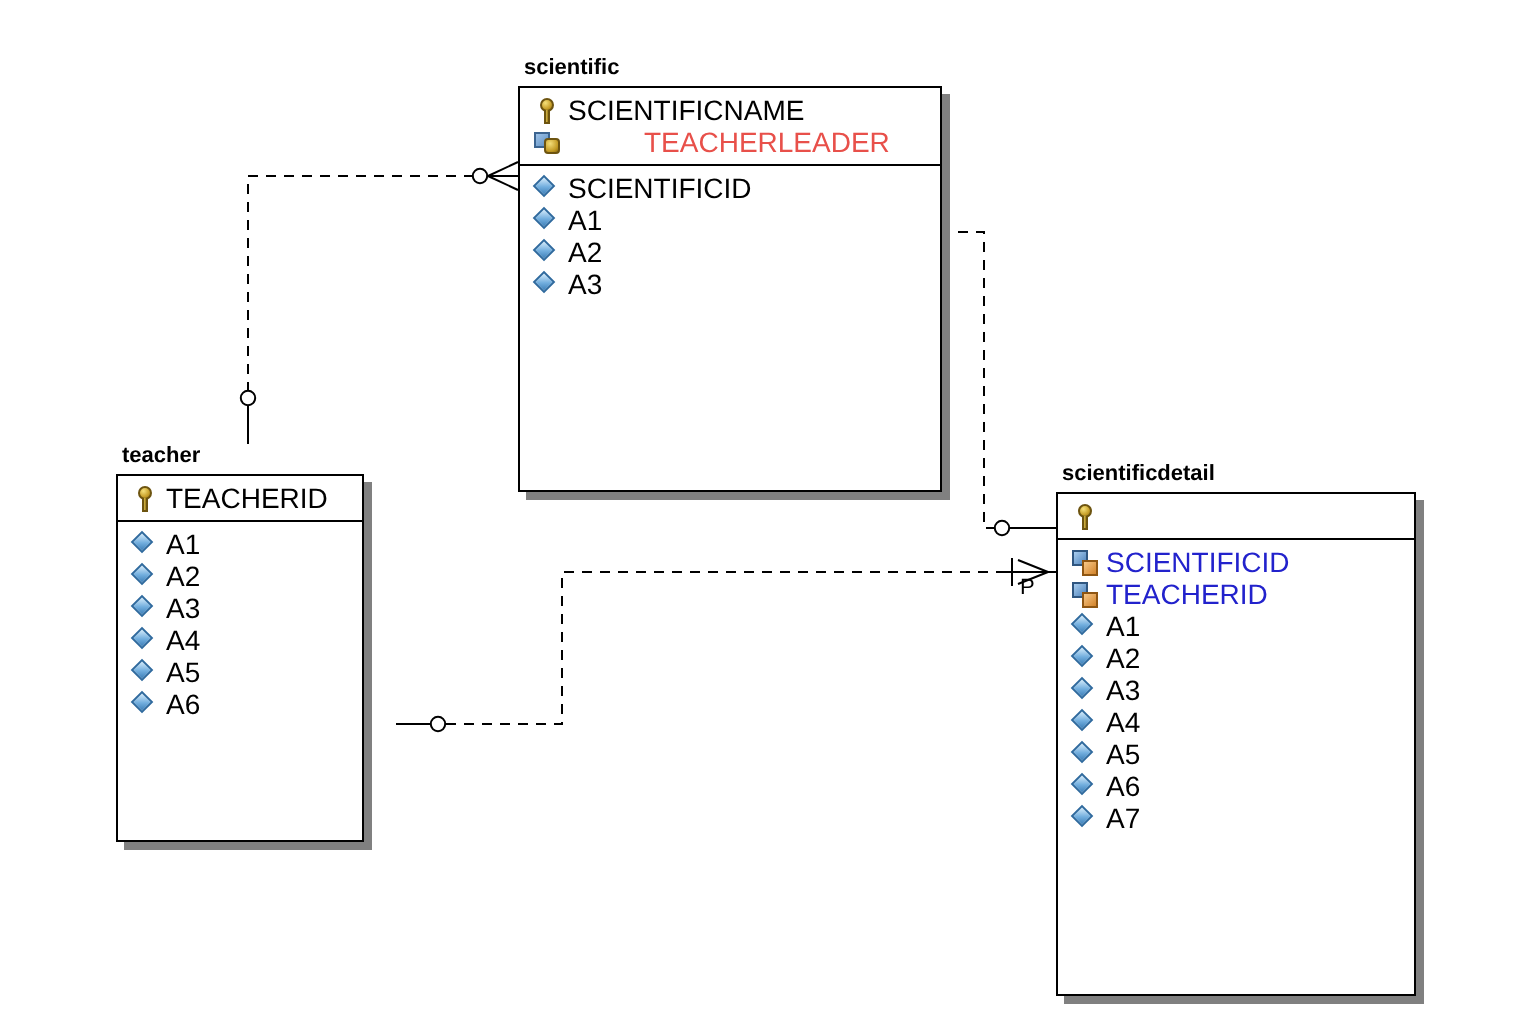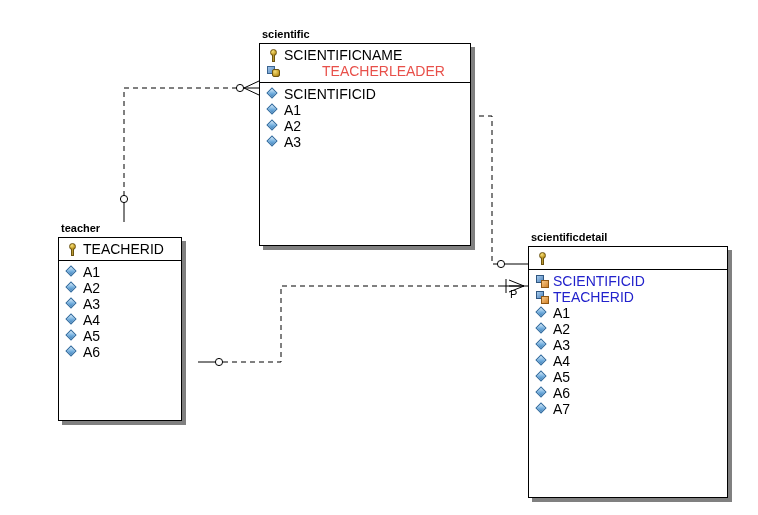--- a/index.html
+++ b/index.html
@@ -288,21 +288,21 @@
           <span class="row-label">A5</span>
         </div>
         <div class="row">
           <span class="ico ico-attr"></span>
           <span class="row-label">A6</span>
         </div>
       </div>
     </div>
   </div>
 
-  <div class="entity" style="left:528px; top:231px; width:200px;">
+  <div class="entity" style="left:528px; top:231px; width:180px;">
     <div class="entity-title">scientificdetail</div>
     <div class="entity-body" style="height:252px;">
 
       <div class="pk-section">
         <div class="row">
           <span class="ico ico-key"></span>
         </div>
       </div>
 
       <div class="attr-section">

